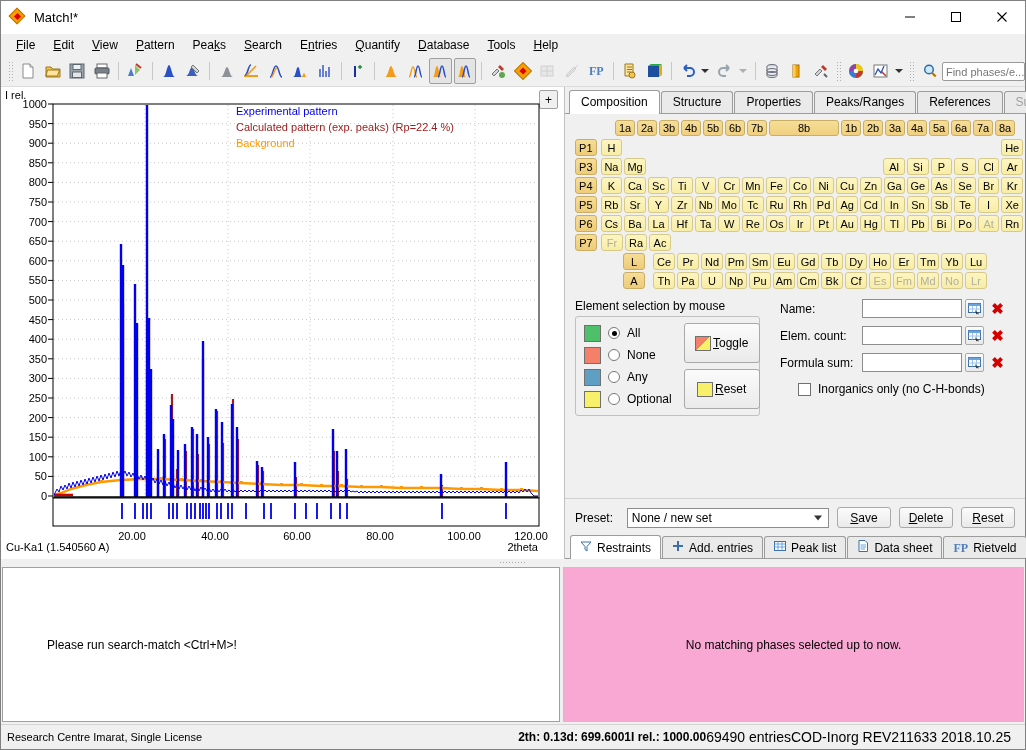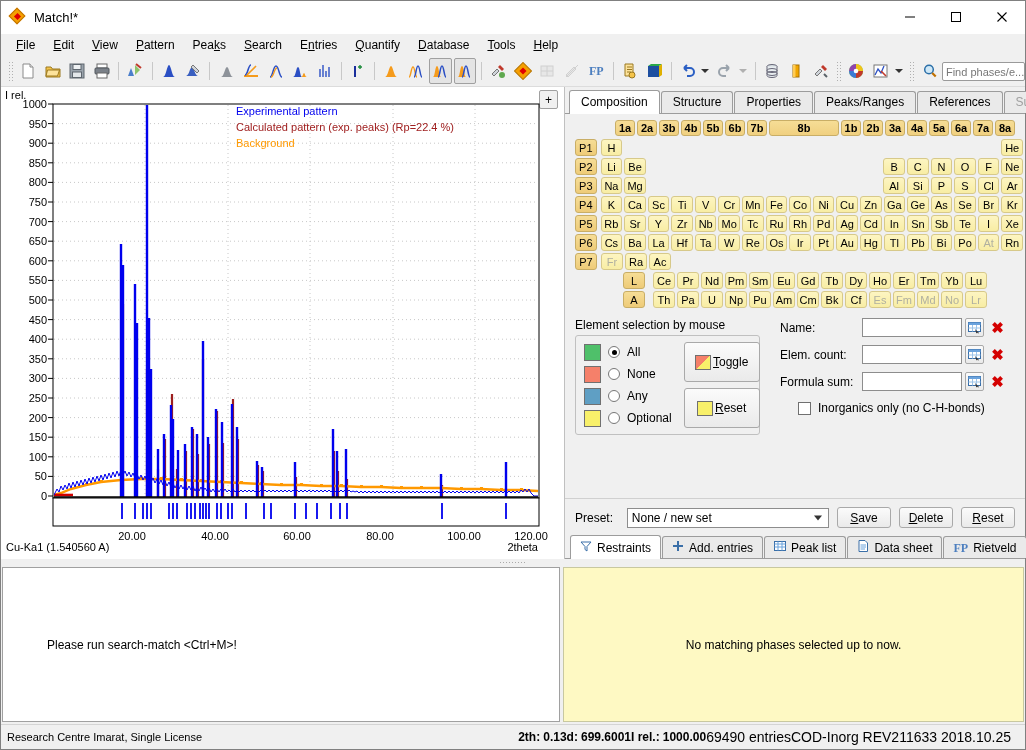--- a/index.html
+++ b/index.html
@@ -223,21 +223,21 @@
     flex: 1 1 auto;
     background: #f0f0f0;
     padding: 6px 0 0 0;
     display: flex;
     flex-direction: column;
     min-height: 0;
   }
 
   
   .ptable { padding-left: 10px; }
-  .grp-row { display: flex; margin-bottom: 3px; margin-left: 40px; font-weight: bold;}
+  .grp-row { display: flex; margin-bottom: 3px; margin-left: 40px;}
   .grp-cell {
     height: 16px; line-height: 15px;
     min-width: 20px;
     text-align: center;
     background: linear-gradient(#f6dd96,#f0d080);
     border: 1px solid #c9ae66;
     border-radius: 3px;
     margin-right: 2px;
     font-size: 11px;
     padding: 0 2px;
@@ -422,21 +422,21 @@
     width: 558px;
     background: #fff;
     border: 1px solid #a0a0a0;
     display: flex; align-items: center;
     flex: 0 0 auto;
     box-sizing: border-box;
   }
   .bl-txt { margin-left: 44px; font-size: 12px; }
   .br-panel {
     flex: 1 1 auto;
-    background: #fef9c3;
+    background: #f9a8d4;
     border: 1px solid #c8c8a0;
     display: flex; align-items: center; justify-content: center;
     box-sizing: border-box;
   }
   .br-txt { font-size: 12px; }
 
   
   .statusbar {
     height: 24px;
     flex: 0 0 auto;
@@ -1025,32 +1025,20 @@
               <div class="grp-cell">6a</div>
               <div class="grp-cell">7a</div>
               <div class="grp-cell">8a</div>
             </div>
             <div id="pt-rows">
                 <div class="pt-row">
                   <div class="pt-per">P1</div>
                   <div class="el">H</div>
                   <div class="el spacer" style="width: 382px;"></div>
                   <div class="el">He</div>
-                </div>
-                <div class="pt-row">
-                  <div class="pt-per">P2</div>
-                  <div class="el">Li</div>
-                  <div class="el">Be</div>
-                  <div class="el spacer" style="width: 238px;"></div>
-                  <div class="el">B</div>
-                  <div class="el">C</div>
-                  <div class="el">N</div>
-                  <div class="el">O</div>
-                  <div class="el">F</div>
-                  <div class="el">Ne</div>
                 </div>
                 <div class="pt-row">
                   <div class="pt-per">P3</div>
                   <div class="el">Na</div>
                   <div class="el">Mg</div>
                   <div class="el spacer" style="width: 238px;"></div>
                   <div class="el">Al</div>
                   <div class="el">Si</div>
                   <div class="el">P</div>
                   <div class="el">S</div>

